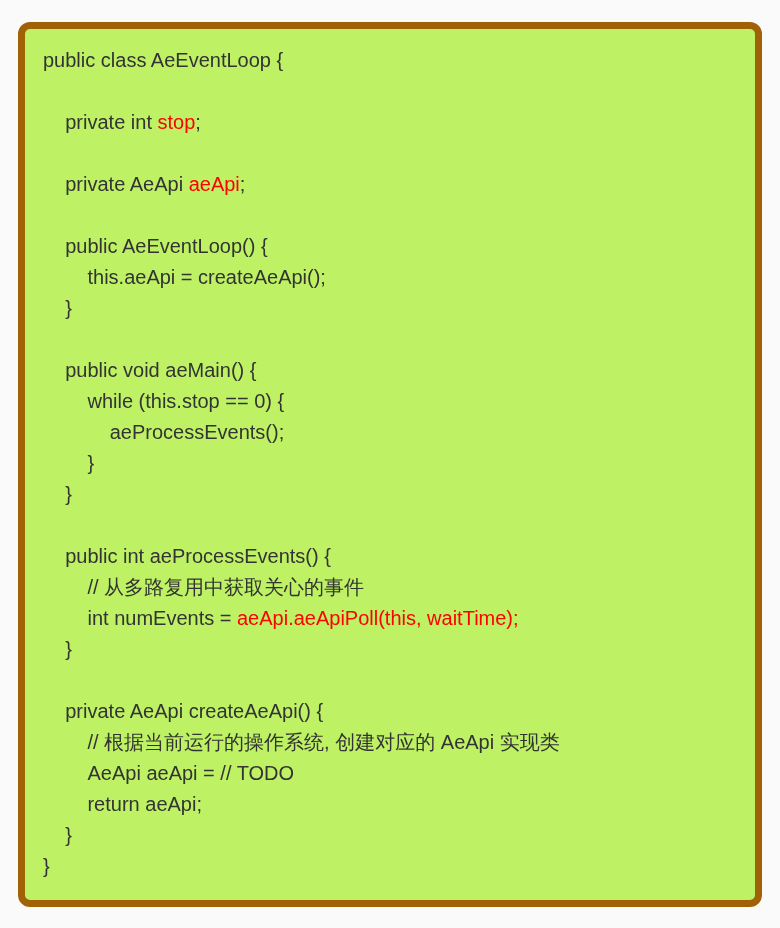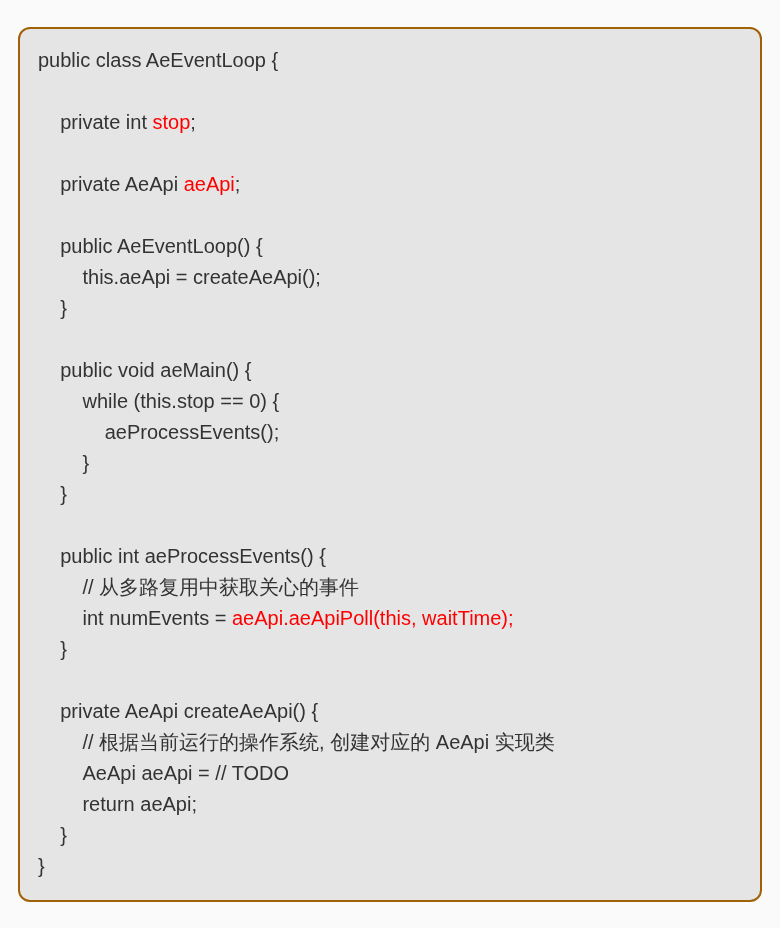--- a/index.html
+++ b/index.html
@@ -11,23 +11,23 @@
       background: #fafafa;
       display: flex;
       align-items: center;
       justify-content: center;
       min-height: 928px;
       width: 780px;
       font-family: Arial, "Microsoft YaHei", sans-serif;
     }
     .code-box {
       width: 744px;
-      border: 2px solid #a16207;
+      border: 7px solid #a16207;
       border-radius: 12px;
-      background: #e5e5e5;
+      background: #bef264;
       padding: 16px 18px 18px 18px;
     }
     .code {
       font-size: 20px;
       line-height: 1.55;
       color: #333;
       white-space: pre;
       font-family: Arial, "Microsoft YaHei", sans-serif;
     }
     .red {

